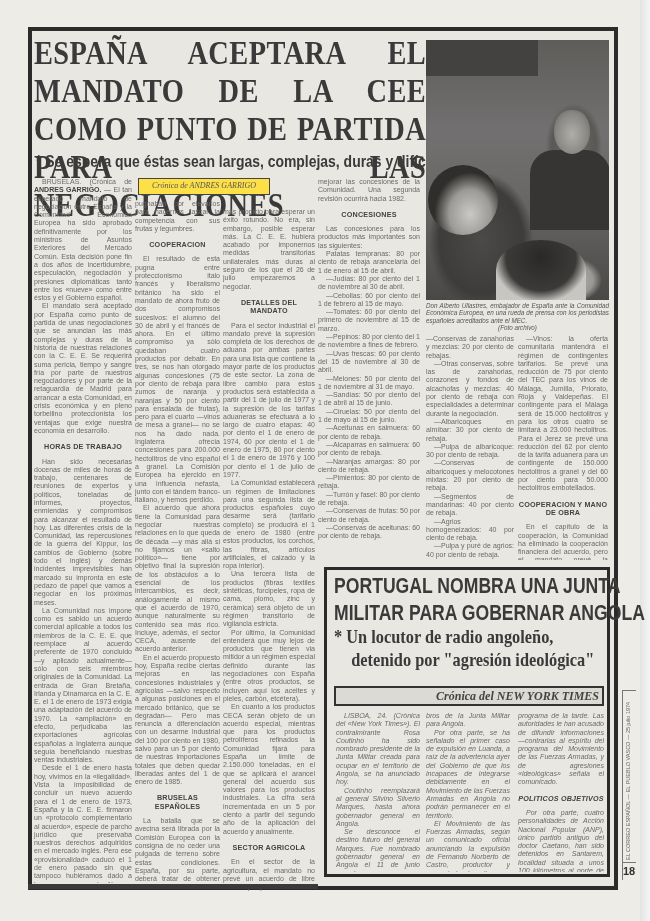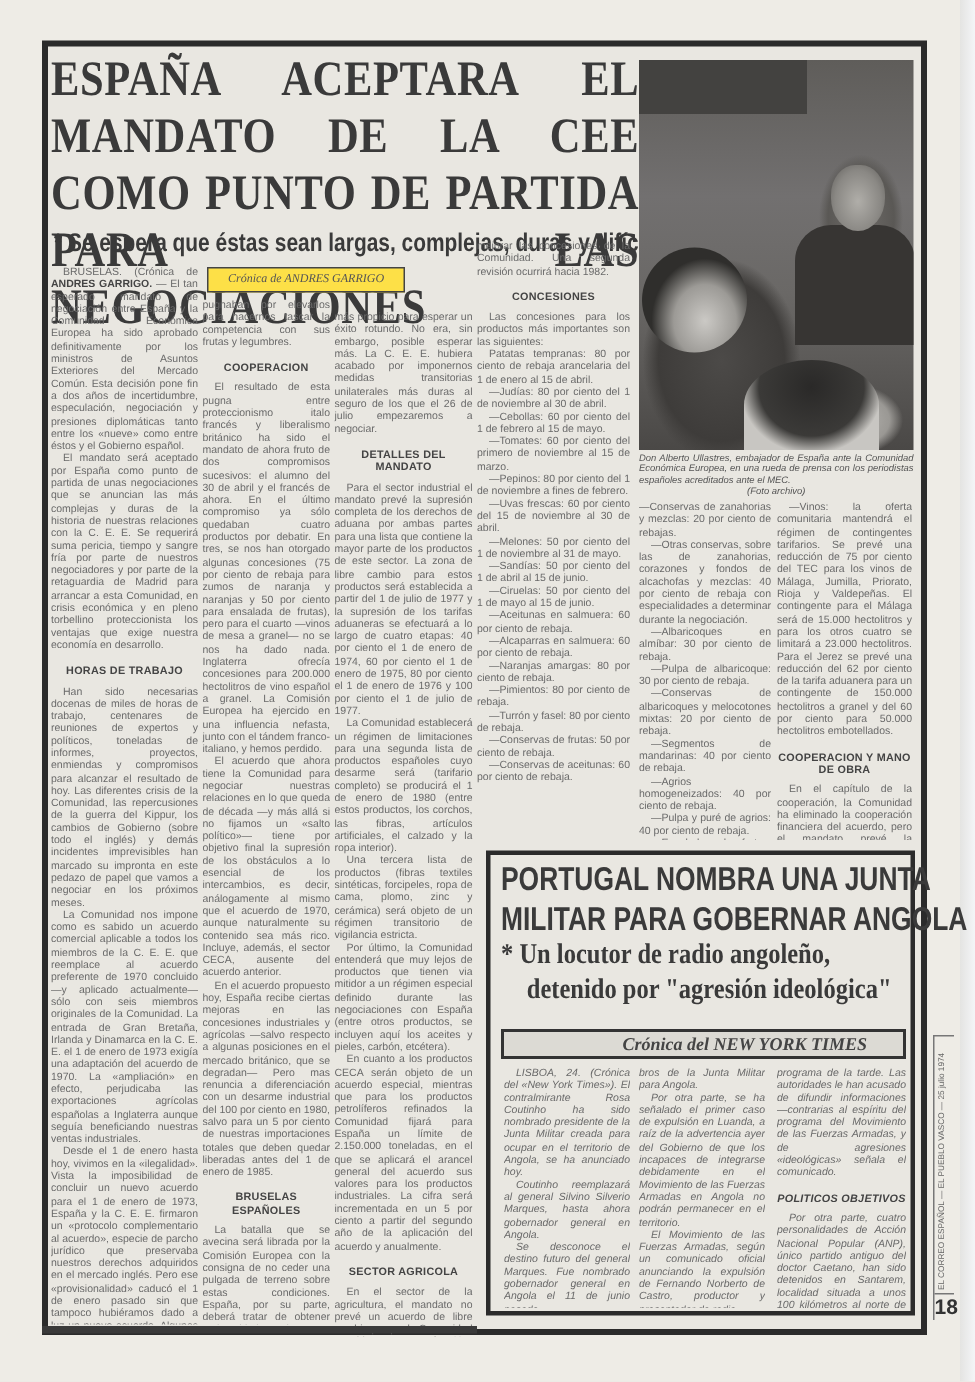--- a/index.html
+++ b/index.html
@@ -141,41 +141,41 @@
     white-space: nowrap;
   }
   .port-sub .l2 { padding-left: 20px; display: block; }
   .port-byline {
     position: absolute; left: 334px; top: 686px; width: 270px; height: 20px;
     border: 2px solid #333;
     background: #dcdad4;
     font-family: "Liberation Serif", serif;
     font-style: italic; font-weight: bold;
     font-size: 12px; line-height: 16px;
-    text-align: right; padding-right: 24px;
+    text-align: right; padding-right: 3px;
     color: #444;
   }
   .col.it { font-style: italic; }
   .side-strip {
     position: absolute; left: 622px; top: 690px; width: 14px; height: 190px;
     border-left: 1px solid #777;
     border-top: 1px solid #777;
   }
   .side-text {
     position: absolute; left: 625px; top: 860px;
     transform: rotate(-90deg);
     transform-origin: left top;
     font-size: 5.5px; color: #666;
     white-space: nowrap;
     width: 180px;
   }
   .page-num {
     position: absolute; left: 623px; top: 862px; width: 13px; height: 16px;
     border-top: 1px solid #777;
-    font-size: 14px; font-weight: bold; color: #333; 
+    font-size: 11px; font-weight: bold; color: #333; 
     line-height: 16px;
   }
   .bottom-rule {
     position: absolute; left: 28px; top: 884px; width: 290px; height: 5px;
     background: #3a3a3a;
   }
 </style>
 </head>
 <body>
 
@@ -215,21 +215,21 @@
   <p>Para el sector industrial el mandato prevé la supresión completa de los derechos de aduana por ambas partes para una lista que contiene la mayor parte de los productos de este sector. La zona de libre cambio para estos productos será establecida a partir del 1 de julio de 1977 y la supresión de los tarifas aduaneras se efectuará a lo largo de cuatro etapas: 40 por ciento el 1 de enero de 1974, 60 por ciento el 1 de enero de 1975, 80 por ciento el 1 de enero de 1976 y 100 por ciento el 1 de julio de 1977.</p>
   <p>La Comunidad establecerá un régimen de limitaciones para una segunda lista de productos españoles cuyo desarme será (tarifario completo) se producirá el 1 de enero de 1980 (entre estos productos, los corchos, las fibras, artículos artificiales, el calzado y la ropa interior).</p>
   <p>Una tercera lista de productos (fibras textiles sintéticas, forcipeles, ropa de cama, plomo, zinc y cerámica) será objeto de un régimen transitorio de vigilancia estricta.</p>
   <p>Por último, la Comunidad entenderá que muy lejos de productos que tienen via mitidor a un régimen especial definido durante las negociaciones con España (entre otros productos, se incluyen aquí los aceites y pieles, carbón, etcétera).</p>
   <p>En cuanto a los productos CECA serán objeto de un acuerdo especial, mientras que para los productos petrolíferos refinados la Comunidad fijará para España un límite de 2.150.000 toneladas, en el que se aplicará el arancel general del acuerdo sus valores para los productos industriales. La cifra será incrementada en un 5 por ciento a partir del segundo año de la aplicación del acuerdo y anualmente.</p>
   <h4>SECTOR AGRICOLA</h4>
   <p>En el sector de la agricultura, el mandato no prevé un acuerdo de libre cambio porque la Comunidad considera no así. Hay diferencias debido a la existencia de una política agrícola común. En consecuencia, el mandato prevé diferentes tipos de reducciones arancelarias por productos, acompañados de calendarios concretos de aplicación.</p>
 
 </div>
 
-<div class="col" style="left:318px; top:161px; width:102px; height:385px;">
+<div class="col" style="left:318px; top:178px; width:102px; height:385px;">
   <p style="text-indent:0">mejorar las concesiones de la Comunidad. Una segunda revisión ocurrirá hacia 1982.</p>
   <h4>CONCESIONES</h4>
   <p>Las concesiones para los productos más importantes son las siguientes:</p>
   <p>Patatas tempranas: 80 por ciento de rebaja arancelaria del 1 de enero al 15 de abril.</p>
   <p>—Judías: 80 por ciento del 1 de noviembre al 30 de abril.</p>
   <p>—Cebollas: 60 por ciento del 1 de febrero al 15 de mayo.</p>
   <p>—Tomates: 60 por ciento del primero de noviembre al 15 de marzo.</p>
   <p>—Pepinos: 80 por ciento del 1 de noviembre a fines de febrero.</p>
   <p>—Uvas frescas: 60 por ciento del 15 de noviembre al 30 de abril.</p>
   <p>—Melones: 50 por ciento del 1 de noviembre al 31 de mayo.</p>

